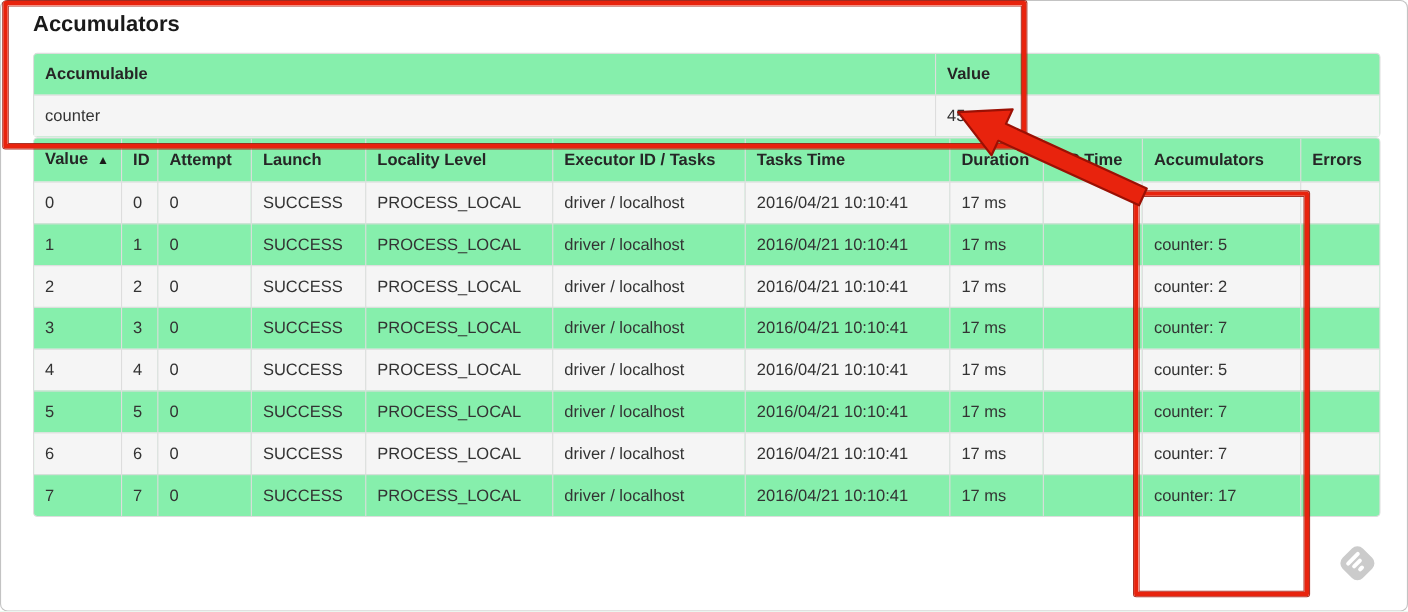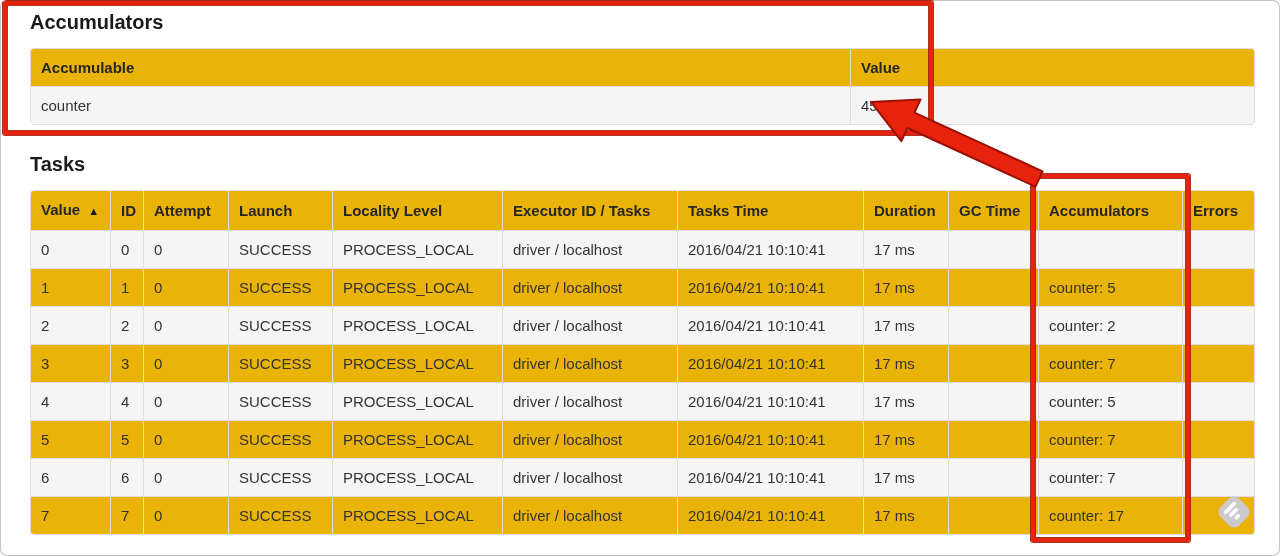--- a/index.html
+++ b/index.html
@@ -4,21 +4,21 @@
 <style>
   html,body{margin:0;padding:0;background:#ffffff;}
   body{font-family:"Liberation Sans",sans-serif;}
   .screen{position:relative;width:1280px;height:556px;background:#fff;overflow:hidden;
           border-radius:7px;box-shadow:inset 0 0 0 1px #c3c3c3;}
   .content{position:absolute;left:30px;top:0;width:1223px;}
   .section-title{margin:0;font-size:20px;font-weight:bold;color:#1a1a1a;line-height:22px;}
   #accum-title{padding-top:11px;margin-bottom:15px;}
   #tasks-title{margin-top:28px;margin-bottom:15px;}
   table.ui-table{border-collapse:separate;border-spacing:0;table-layout:fixed;width:1223px;
-                 font-size:15px;color:#333;border:1px solid #ddd;border-radius:4px;background:#eab308;}
+                 font-size:15px;color:#333;border:1px solid #ddd;border-radius:4px;background:#86efac;}
   .ui-table th,.ui-table td{padding:8px 10px;text-align:left;line-height:21px;
                  overflow:hidden;white-space:nowrap;}
   .ui-table th{font-weight:bold;color:#262626;}
   .ui-table th+th,.ui-table td+td{border-left:1px solid #ddd;}
   .ui-table tbody th,.ui-table tbody td{border-top:1px solid #ddd;}
   .ui-table tbody tr:nth-child(odd){background:#f5f5f5;}
   .sort-arrow{font-size:11px;margin-left:8px;color:#1a1a1a;}
   
   .red-box{position:absolute;border:4px solid #e8230d;border-radius:2px;pointer-events:none;
            box-shadow:0 0 0 1px rgba(155,16,4,.85), inset 0 0 0 1px rgba(155,16,4,.85);}
@@ -48,21 +48,20 @@
         </tr>
       </thead>
       <tbody>
         <tr>
           <td>counter</td>
           <td>45</td>
         </tr>
       </tbody>
     </table>
 
-    <h4 class="section-title" id="tasks-title">Tasks</h4>
 
     <table class="ui-table" id="tasks-table">
       <colgroup>
         <col style="width:79px">
           <col style="width:33px">
           <col style="width:85px">
           <col style="width:104px">
         <col style="width:170px">
           <col style="width:175px">
           <col style="width:186px">

